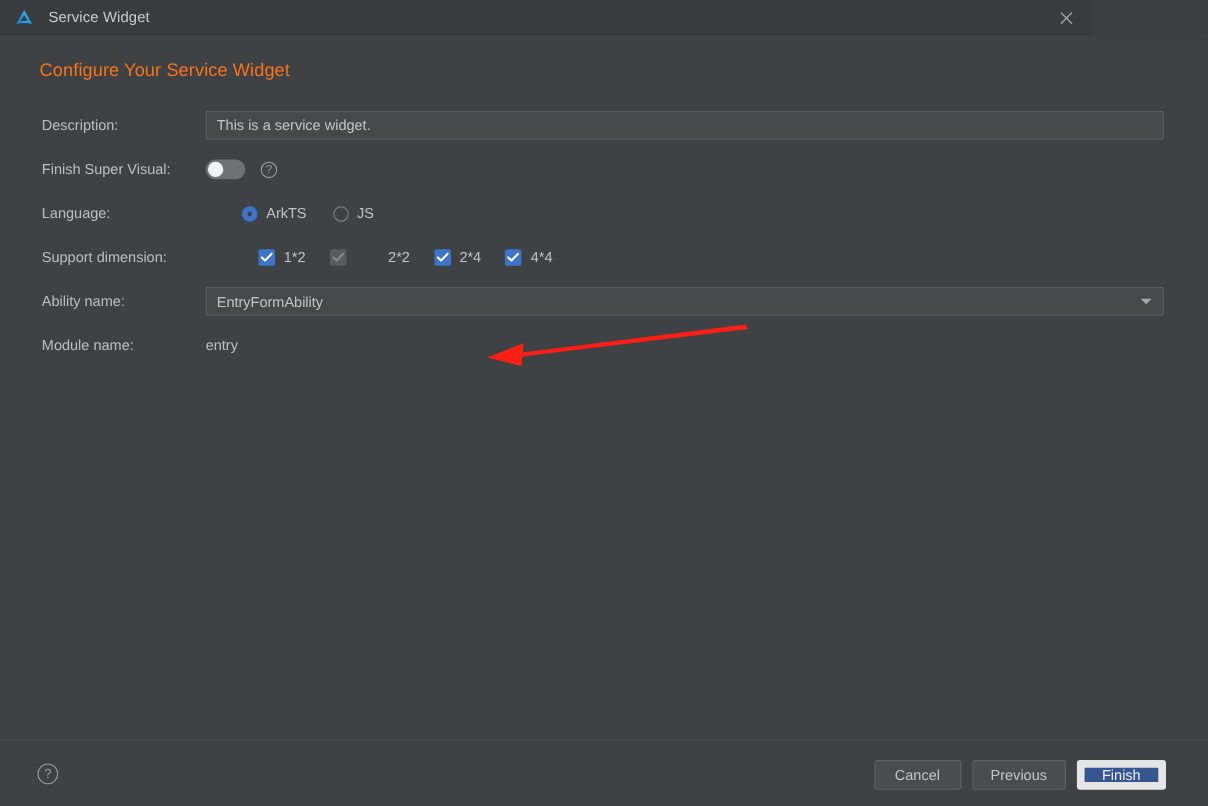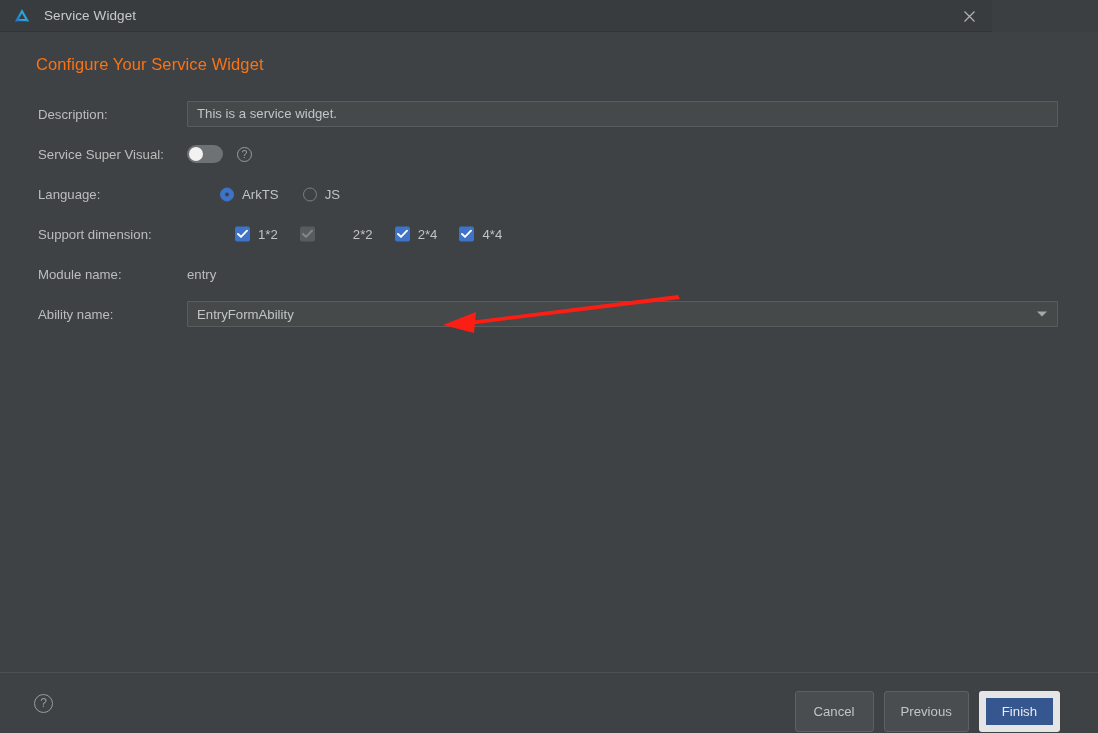--- a/index.html
+++ b/index.html
@@ -292,21 +292,21 @@
   }
   .footer-buttons {
     position: absolute;
     right: 38px;
     top: 18px;
     display: flex;
     align-items: center;
     gap: 10px;
   }
   .btn {
-    height: 41px;
+    height: 27px;
     min-width: 79px;
     padding: 0 16px;
     background: #4a4d4f;
     border: 1px solid #5e6163;
     border-radius: 3px;
     color: #c2c4c5;
     font-family: "Liberation Sans", sans-serif;
     font-size: 13.2px;
     cursor: pointer;
     display: flex;
@@ -350,21 +350,21 @@
 
 
     <div class="row">
       <span class="row-label">Description:</span>
       <div class="row-field">
         <div class="textfield" placeholder="This is a service widget.">This is a service widget.</div>
       </div>
     </div>
 
     <div class="row">
-      <span class="row-label">Service Super Visual:</span>
+      <span class="row-label">Finish Super Visual:</span>
       <div class="row-field">
         <div class="toggle">
           <div class="toggle-knob"></div>
         </div>
         <div class="help-icon">?</div>
       </div>
     </div>
 
     <div class="row">
       <span class="row-label">Language:</span>
@@ -421,33 +421,33 @@
                 </svg>
             </span>
             <span class="checkbox-label">4*4</span>
           </div>
 
         </div>
       </div>
     </div>
 
     <div class="row">
-      <span class="row-label">Module name:</span>
-      <div class="row-field">
-        <span class="static-value">entry</span>
-      </div>
-    </div>
-
-    <div class="row">
       <span class="row-label">Ability name:</span>
       <div class="row-field">
         <div class="combobox">
           <span class="combobox-value">EntryFormAbility</span>
           <span class="combobox-arrow"></span>
         </div>
+      </div>
+    </div>
+
+    <div class="row">
+      <span class="row-label">Module name:</span>
+      <div class="row-field">
+        <span class="static-value">entry</span>
       </div>
     </div>
 
   </div>
 
   <svg class="annotation-arrow" viewBox="0 0 260 60">
     <path d="M248 11 L32 38 L30 42 L250 15 Z" fill="#fa1e14"></path>
     <path d="M13 41 L46 28 L44 49 Z" fill="#fa1e14"></path>
   </svg>
 

